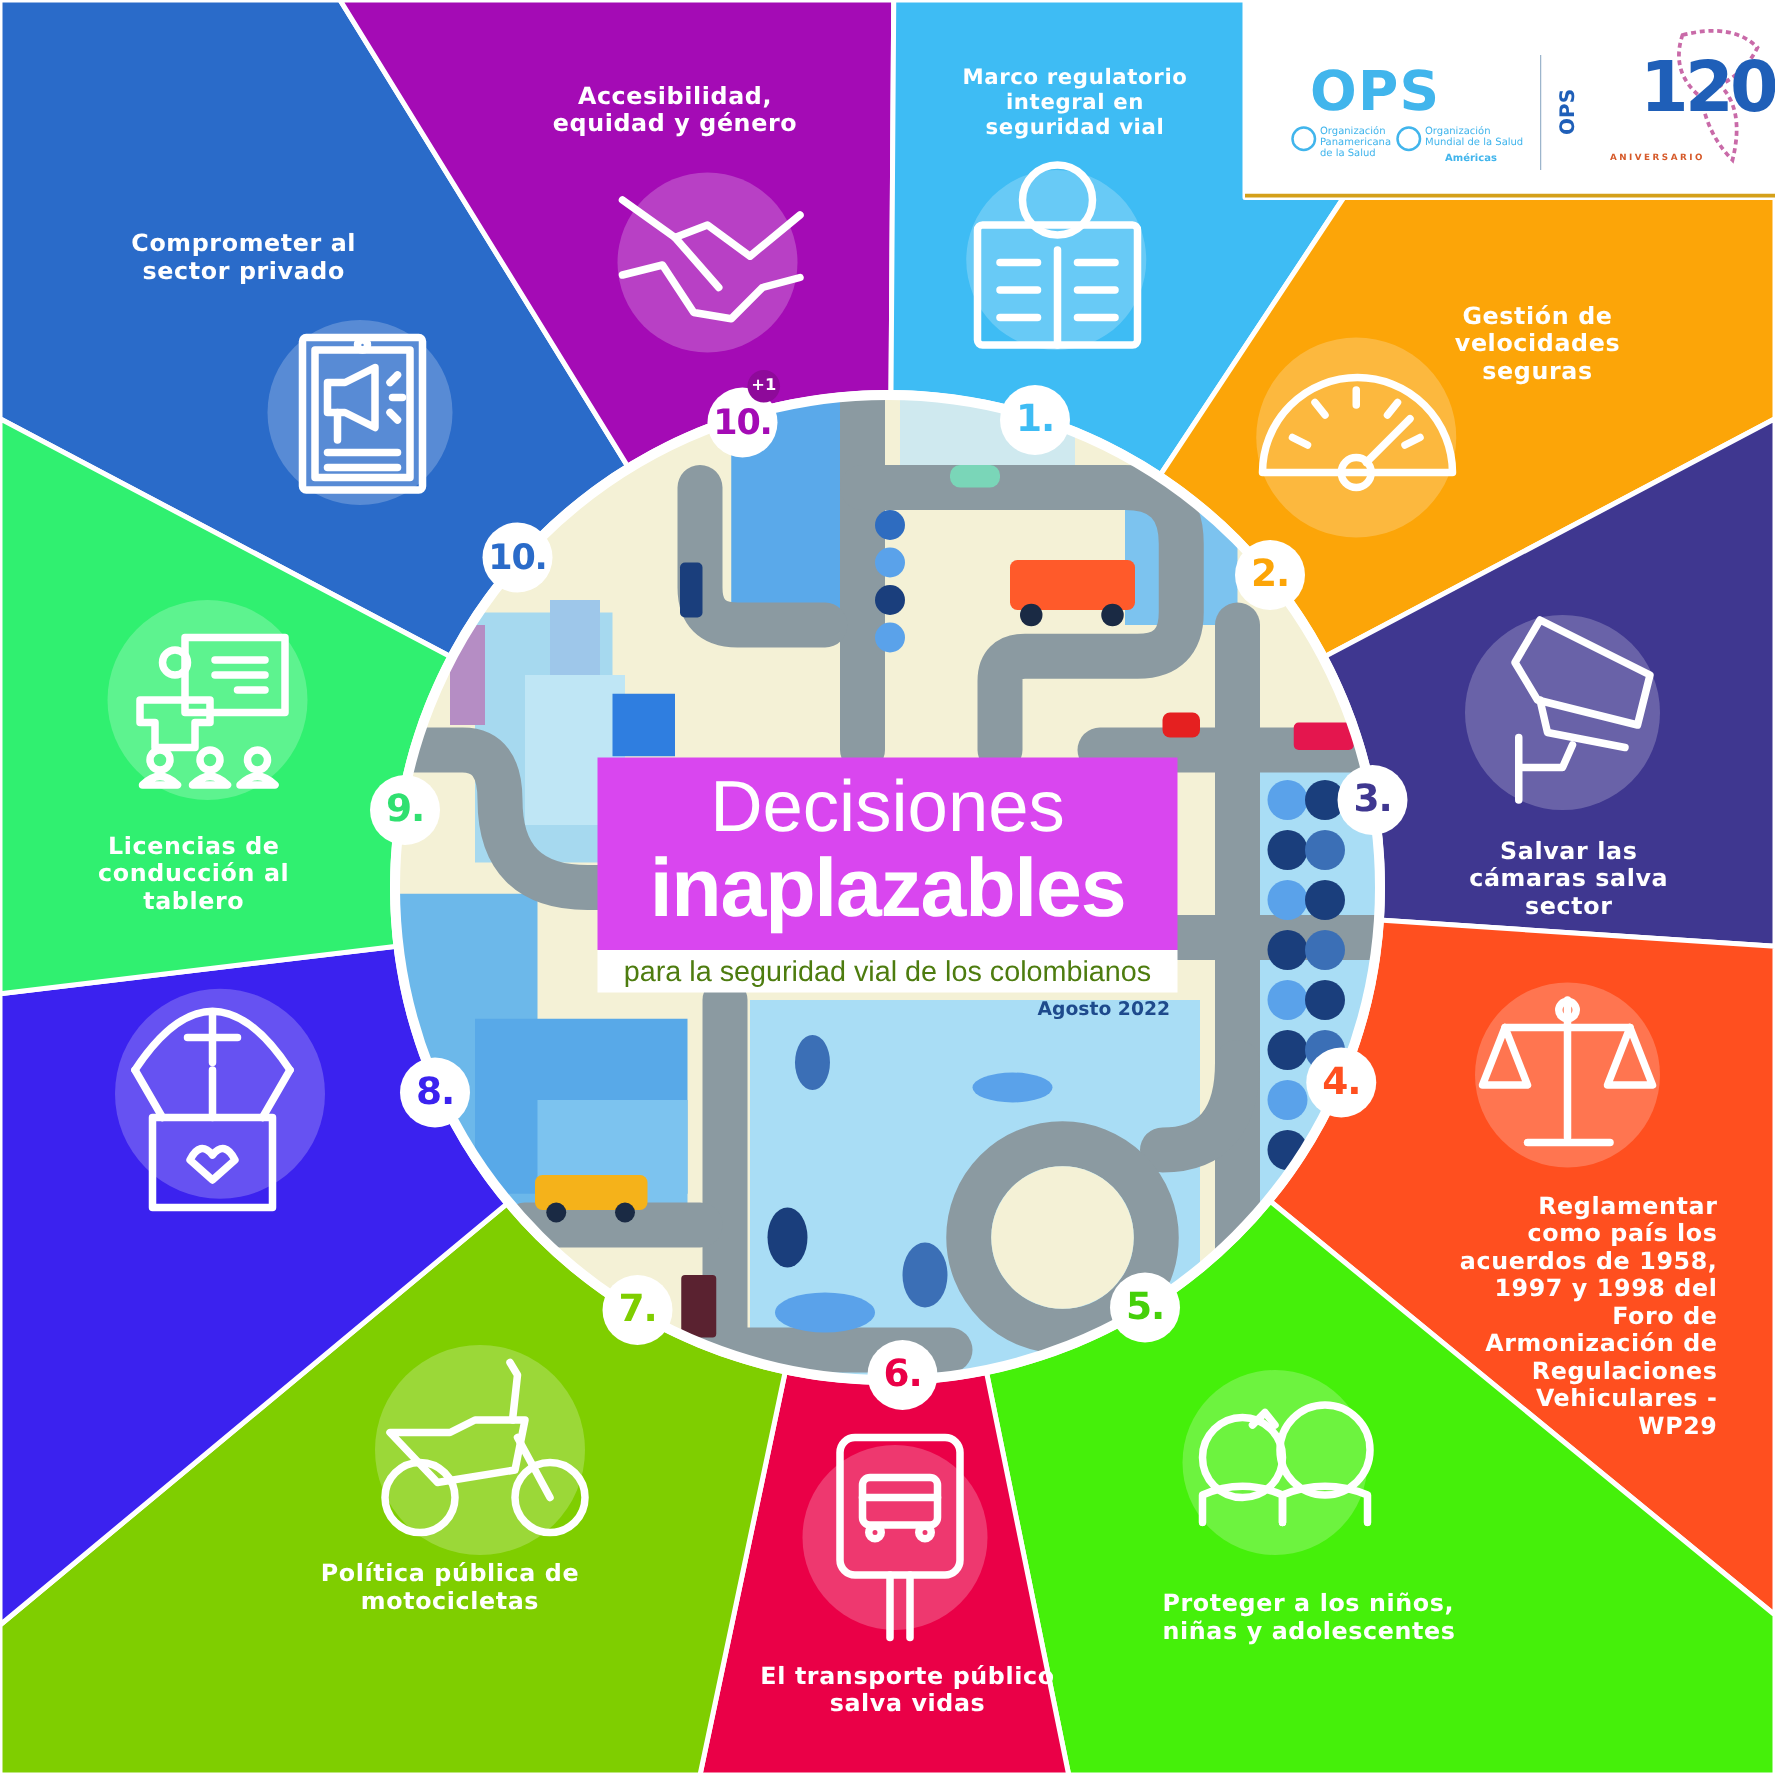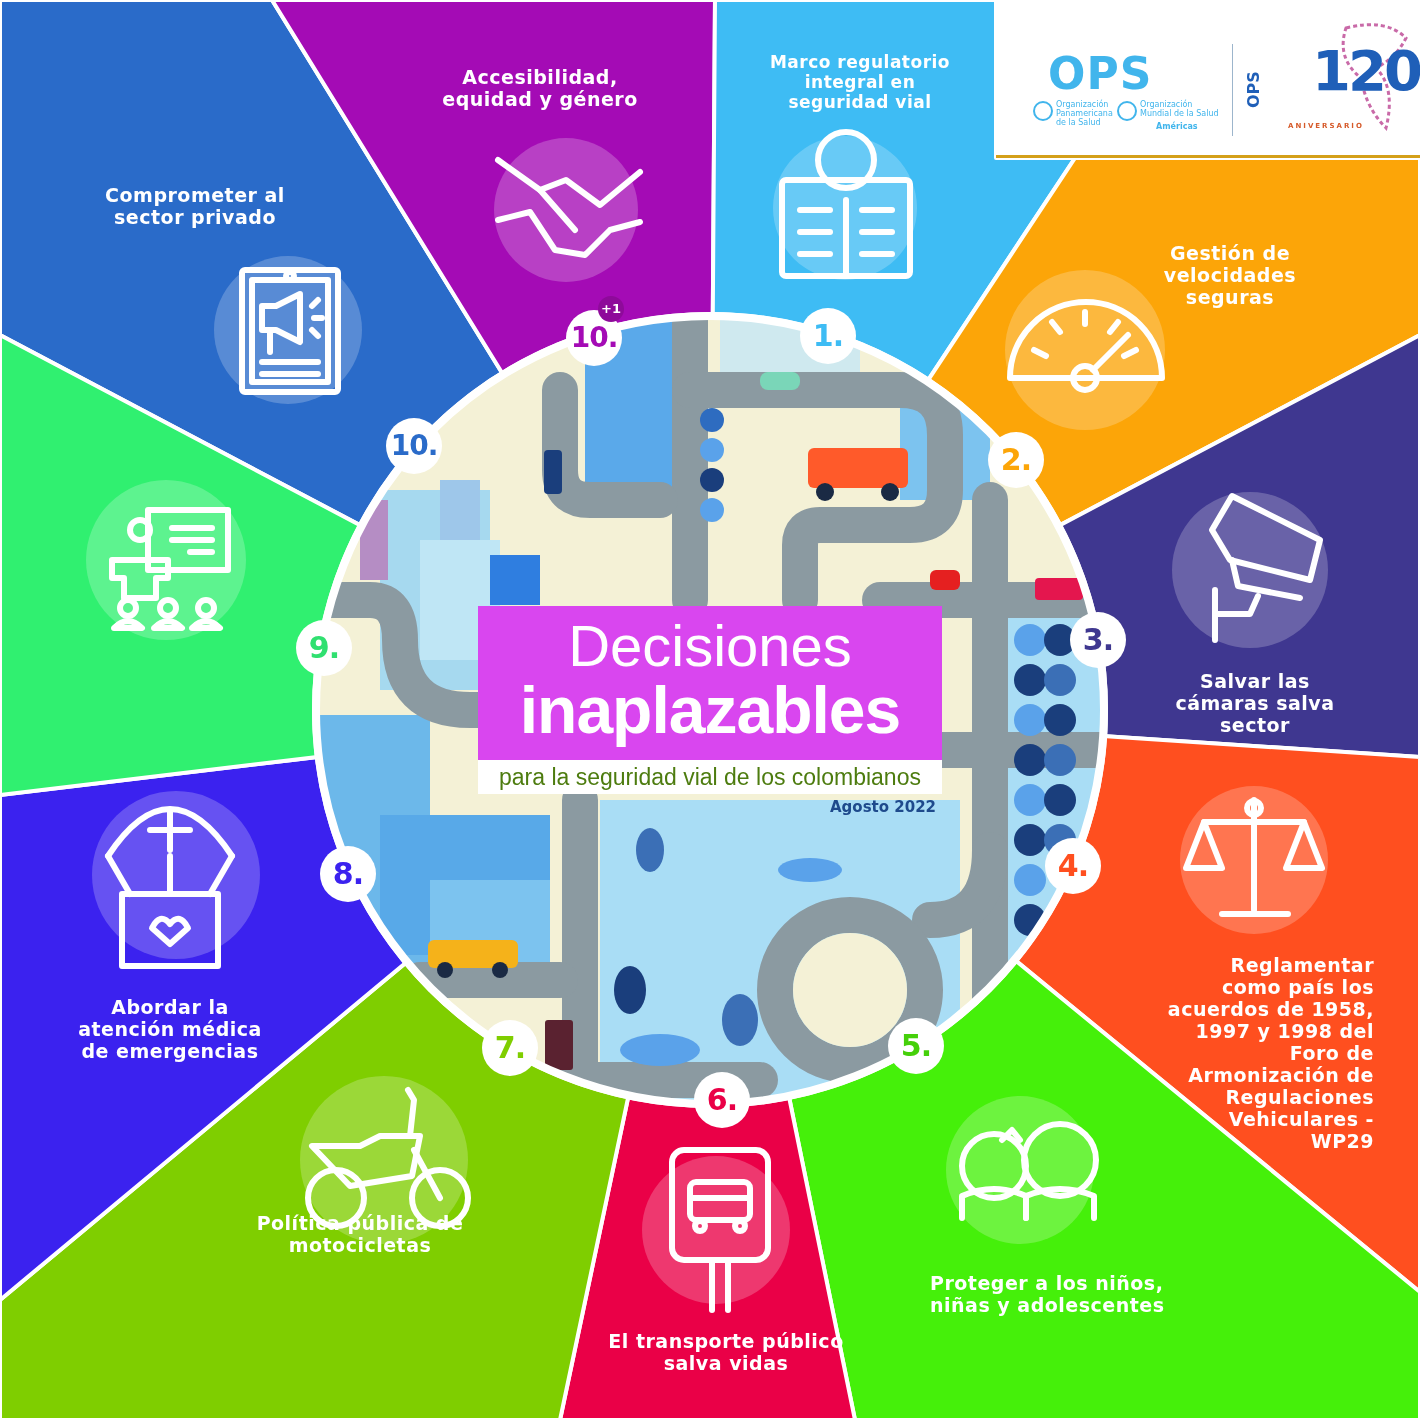--- a/index.html
+++ b/index.html
@@ -290,25 +290,25 @@
 1997 y 1998 del
 Foro de
 Armonización de
 Regulaciones
 Vehiculares -
 WP29</div>
   <div class="label" style="left:930px;top:1272px;width:320px;text-align:left;">Proteger a los niños,
 niñas y adolescentes</div>
   <div class="label" style="left:576px;top:1330px;width:300px;">El transporte público
 salva vidas</div>
-  <div class="label" style="left:220px;top:1212px;width:280px;">Política pública de
+  <div class="label" style="left:220px;top:1248px;width:280px;">Política pública de
 motocicletas</div>
-  <div class="label" style="left:40px;top:996px;width:260px;">Abordar la
-atención médica
-de emergencias</div>
+  <div class="label" style="left:40px;top:666px;width:230px;">Licencias de
+conducción al
+tablero</div>
   <div class="label" style="left:60px;top:184px;width:270px;">Comprometer al
 sector privado</div>
 
   <div id="title-box">
     <div id="title-l1">Decisiones</div>
     <div id="title-l2">inaplazables</div>
   </div>
   <div id="subtitle-box">
     <div id="subtitle">para la seguridad vial de los colombianos</div>
   </div>

